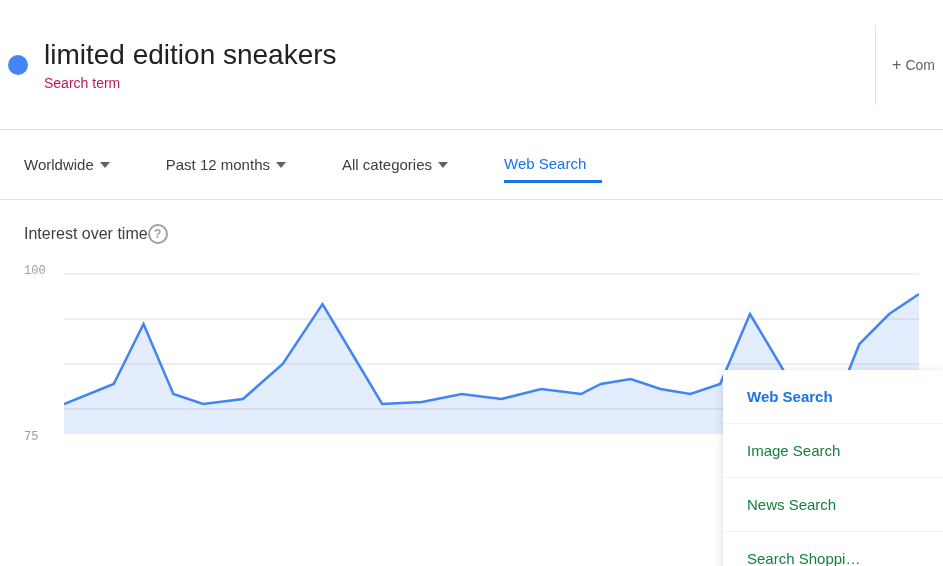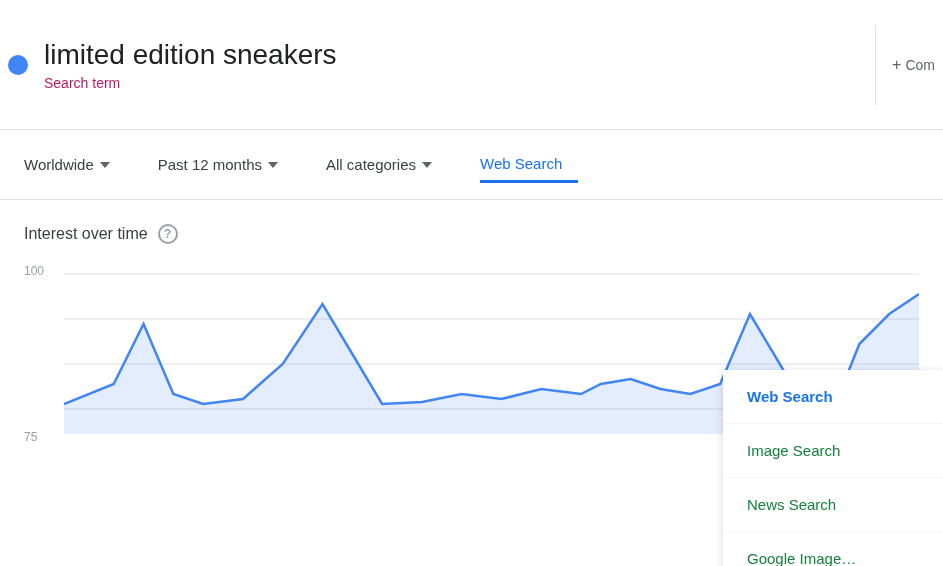--- a/index.html
+++ b/index.html
@@ -60,21 +60,21 @@
       margin: 0 16px;
     }
 
     
     .filter-bar {
       display: flex;
       align-items: center;
       padding: 0 24px;
       height: 70px;
       border-bottom: 1px solid #e0e0e0;
-      gap: 0;
+      gap: 8px;
     }
     .filter-item {
       display: flex;
       align-items: center;
       gap: 6px;
       cursor: pointer;
       padding: 8px 16px 8px 0;
       font-size: 15px;
       color: #3c4043;
       margin-right: 32px;
@@ -101,21 +101,20 @@
     
     .main-content {
       padding: 24px 24px 0;
       height: calc(566px - 130px - 70px);
       position: relative;
     }
 
     .section-title {
       display: flex;
       align-items: center;
-      gap: 10px;
       font-size: 16px;
       color: #3c4043;
       margin-bottom: 20px;
     }
     .help-icon {
       width: 20px;
       height: 20px;
       border-radius: 50%;
       border: 2px solid #9aa0a6;
       color: #9aa0a6;
@@ -134,20 +133,21 @@
     }
     .chart-labels {
       position: absolute;
       left: 0;
       top: 0;
       display: flex;
       flex-direction: column;
       justify-content: space-between;
       height: 100%;
       padding: 0 0 20px;
+      font-family: Liberation Mono, monospace;
     }
     .chart-label {
       font-size: 12px;
       color: #9aa0a6;
     }
     .chart-svg-container {
       margin-left: 40px;
       height: 100%;
     }
     .chart-gridline {
@@ -247,17 +247,17 @@
     <div class="dropdown-menu-item active">
       <span>Web Search</span>
     </div>
     <div class="dropdown-menu-item">
       <span>Image Search</span>
     </div>
     <div class="dropdown-menu-item">
       <span>News Search</span>
     </div>
     <div class="dropdown-menu-item">
-      <span>Google Image…</span>
+      <span>Search Shoppi…</span>
     </div>
 
   </div>
 </div>
 
 </body></html>

